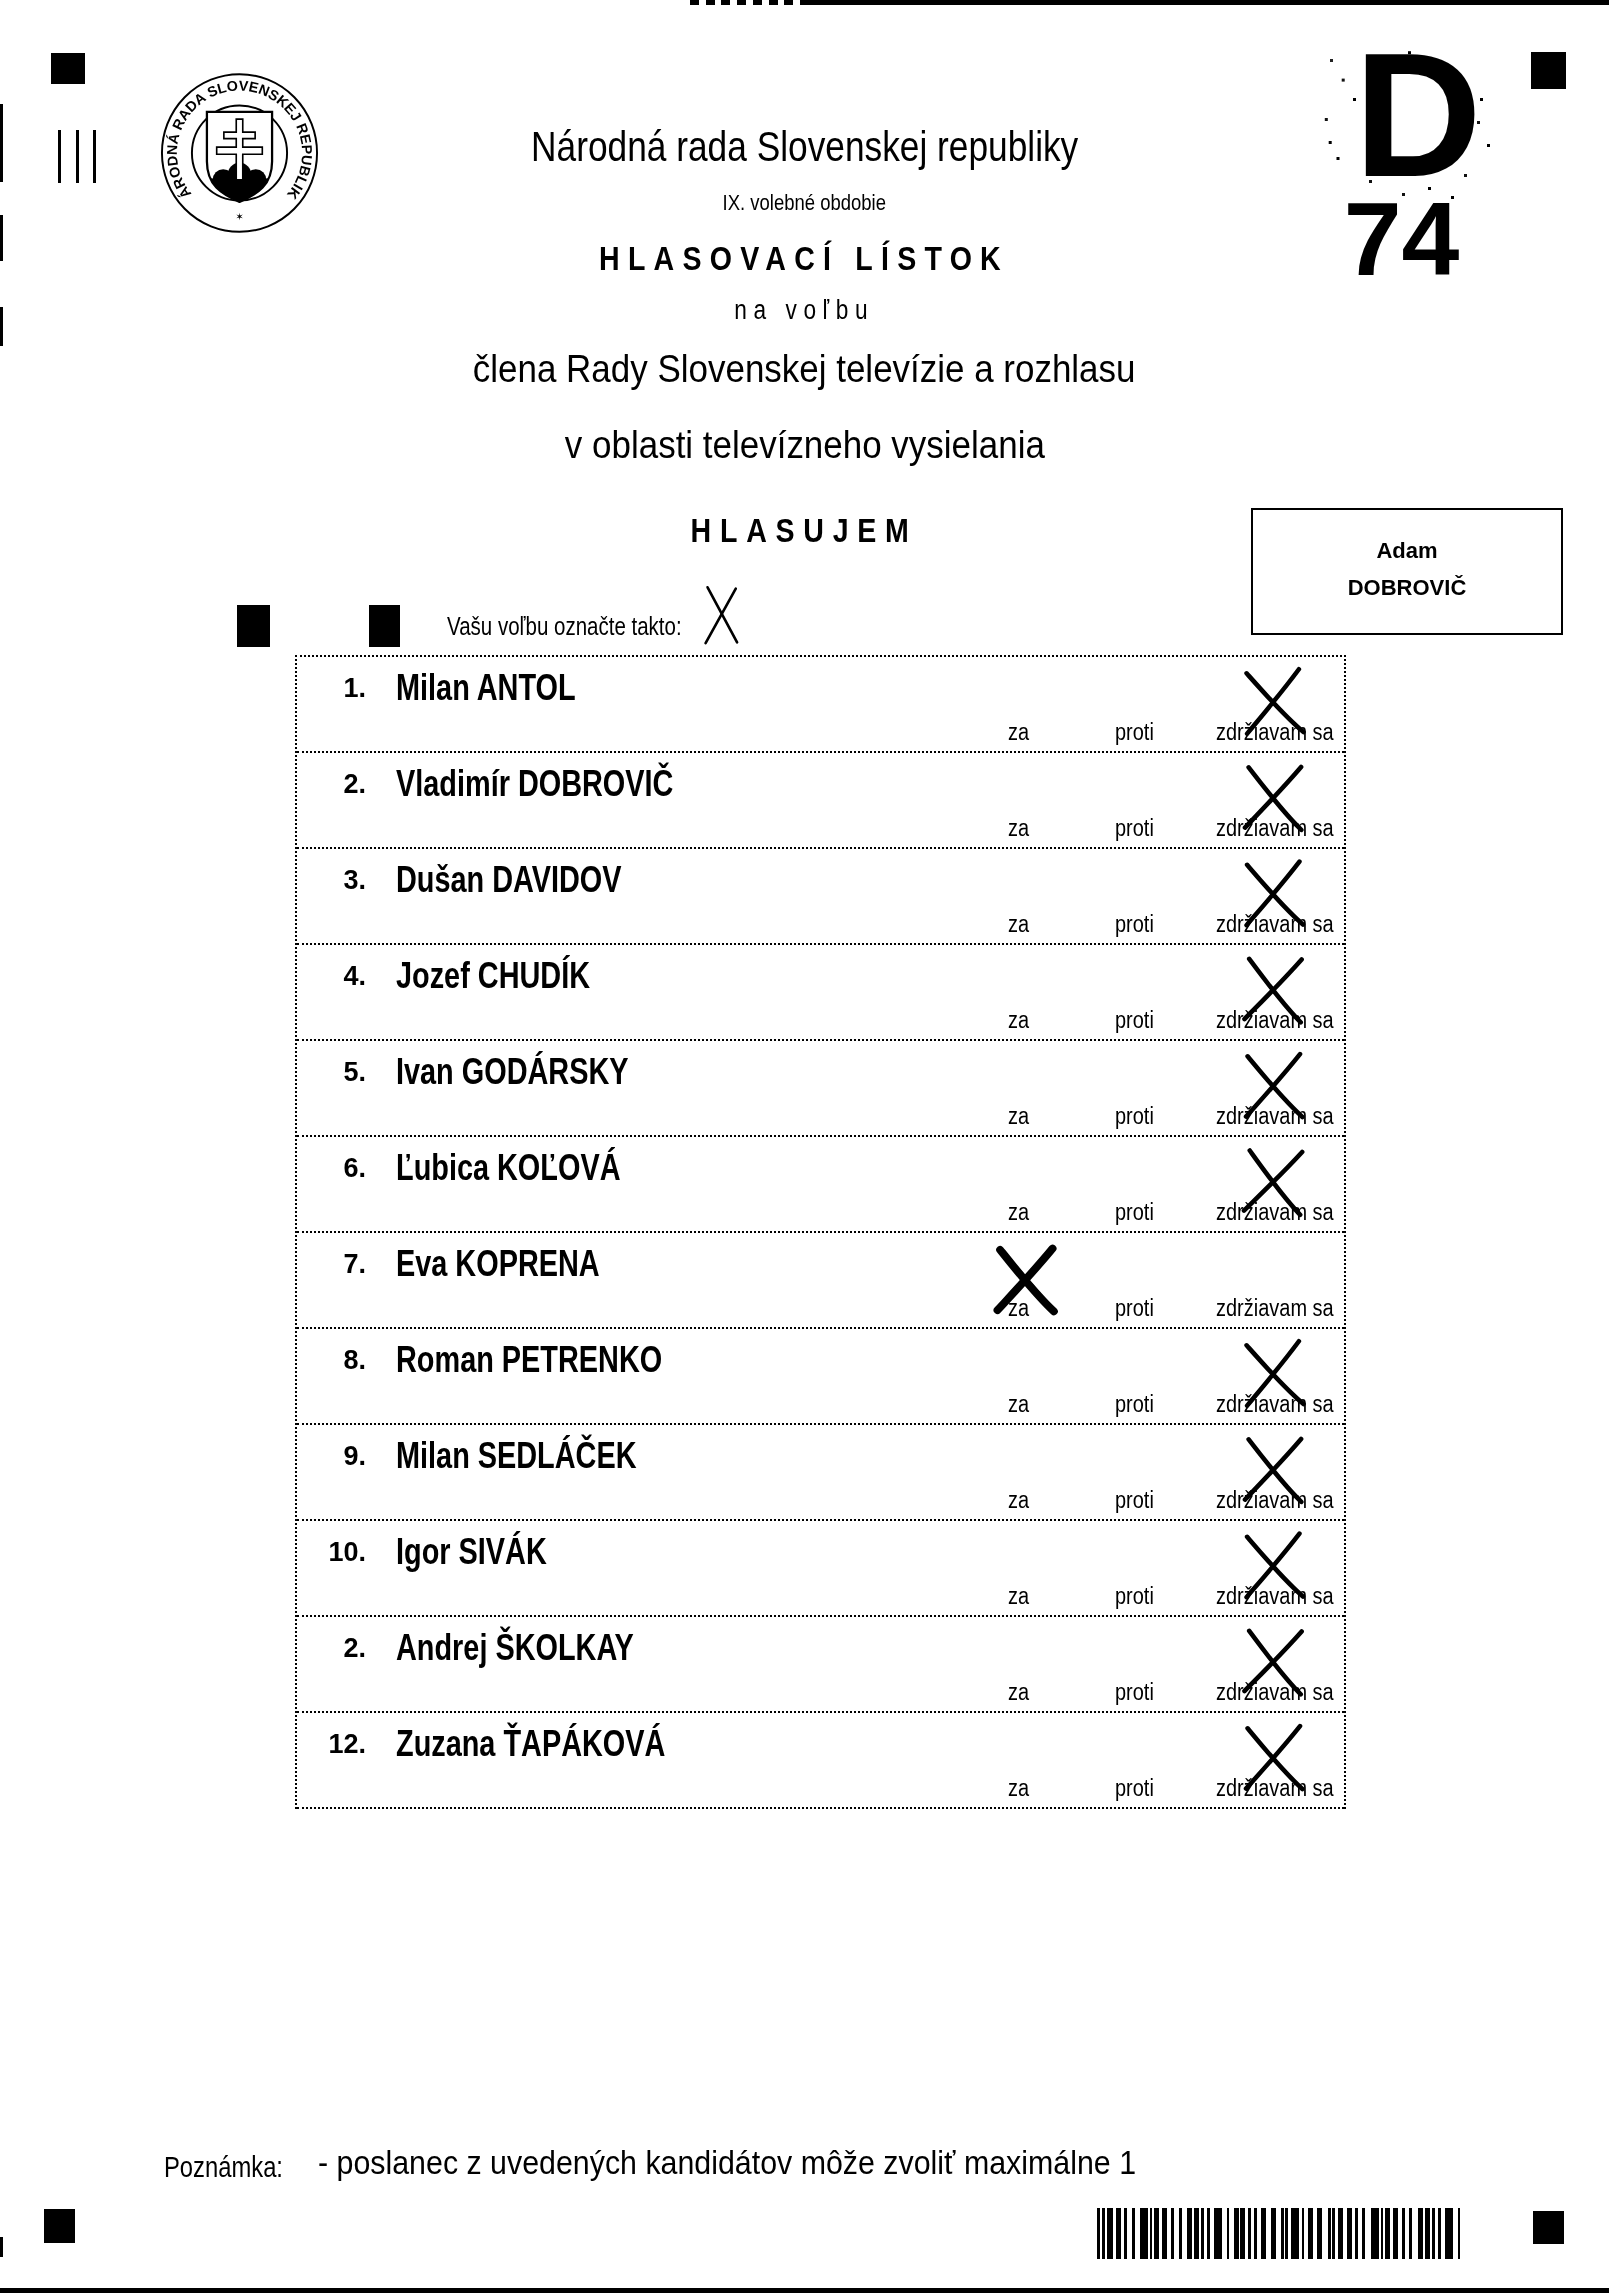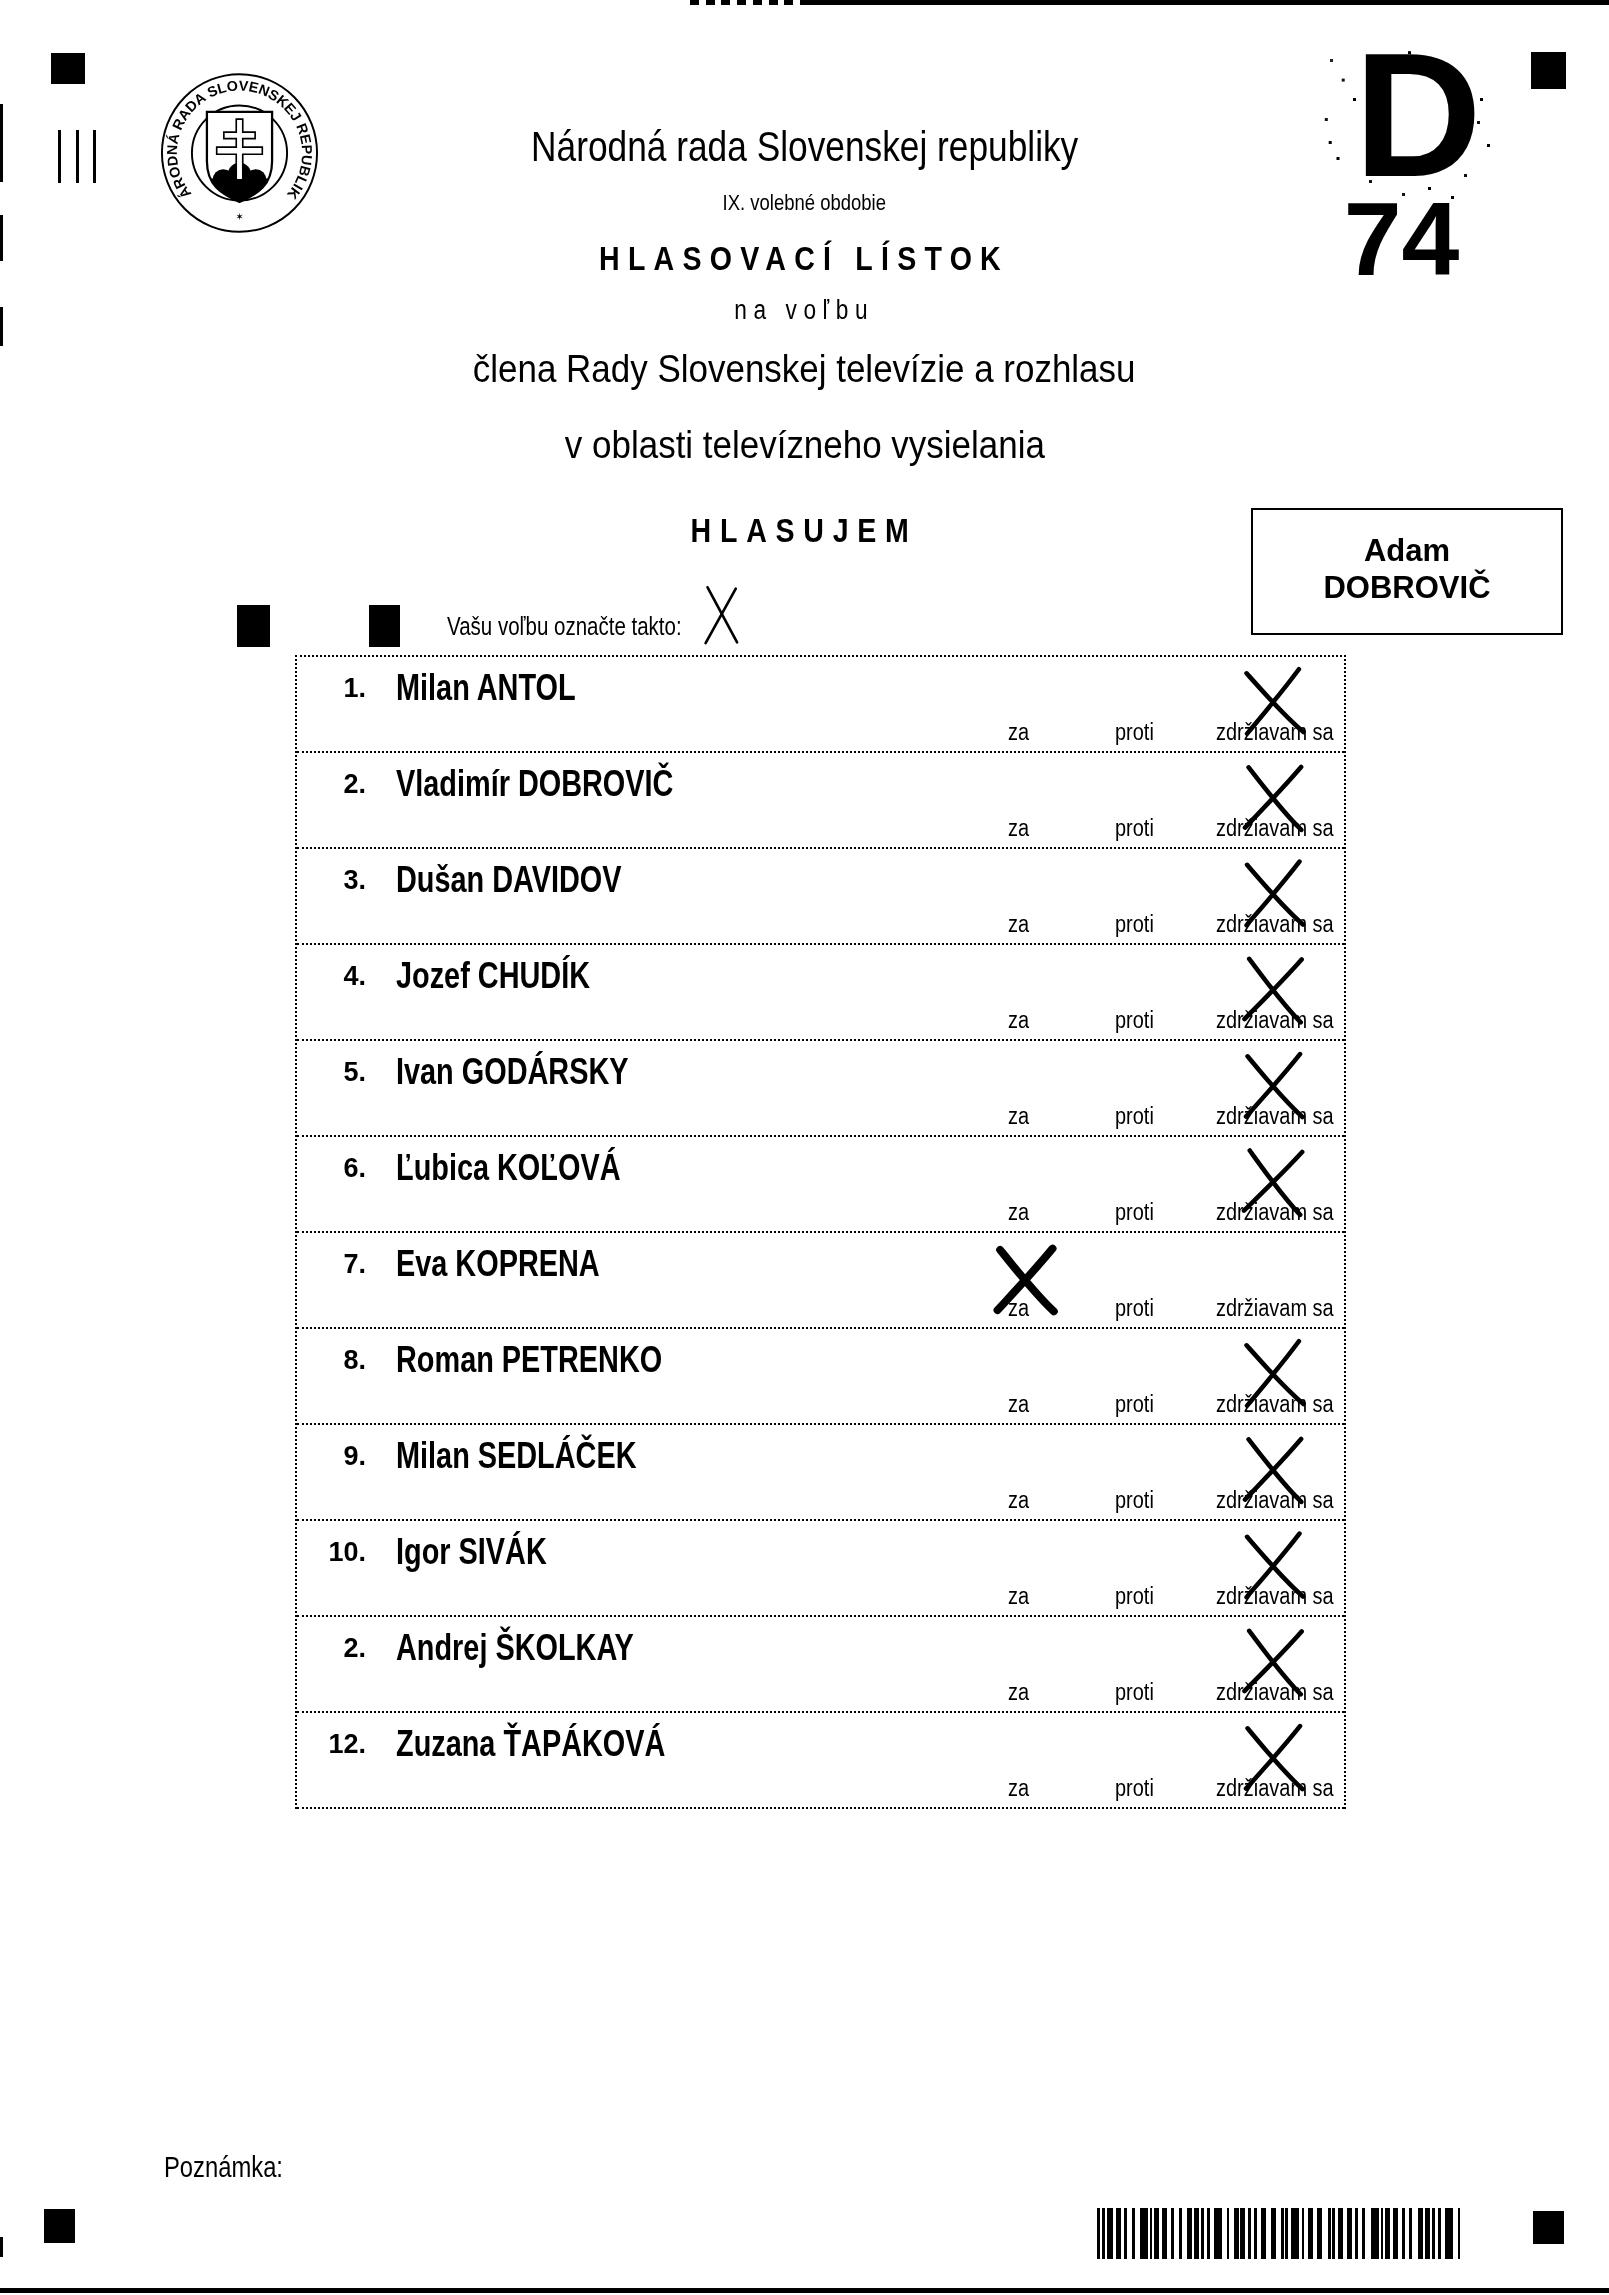--- a/index.html
+++ b/index.html
@@ -52,21 +52,21 @@
   .speck{left:1330px;top:59px;width:2.6px;height:2.6px;background:#222;
          box-shadow:11.7px 19.6px #111,36px 5.2px #000,78px -7.8px #000,124px 14.3px #111,
                     150px 39px #000,-5.2px 59px #111,157px 85px #000,6.5px 98px #000,
                     39px 121px #111,98px 128px #000,134px 115px #111,23px 39px #000,
                     147px 62px #111,-1.3px 82px #000,72px 134px #111,121px 137px #000;}
   .dnum{left:1330px;top:194px;width:143px;text-align:center;
         font-size:104px;line-height:91px;font-weight:bold;}
 
   
   .voterbox{left:1251px;top:508px;width:312px;height:127px;border:2.6px solid #000;
-            box-sizing:border-box;text-align:center;font-weight:bold;font-size:31px;
+            box-sizing:border-box;text-align:center;font-weight:bold;font-size:22px;
             line-height:37px;padding-top:22px;}
 
   
   .msq1{left:237px;top:605px;width:33px;height:42px;background:#000;}
   .msq2{left:369px;top:605px;width:31px;height:42px;background:#000;}
   .minstr{left:447px;top:612px;font-size:25px;}
   .sample-x{left:701px;top:584px;width:42px;height:63px;}
   .sample-x path{stroke:#000;stroke-width:4;fill:none;stroke-linecap:round;}
 
   
@@ -300,20 +300,21 @@
       <path class="extra" d="M28,22 C52,50 82,86 96,100"></path>
     </svg>
     <span class="opt oza"><span class="cond-l">za</span></span>
     <span class="opt oproti"><span class="cond-l">proti</span></span>
     <span class="opt ozdrz"><span class="cond-l">zdržiavam sa</span></span>
   </div>
   </div>
 
 <div class="abs notelabel"><span class="cond-l">Poznámka:</span></div>
 <div class="abs notes">
+  <div><span class="cond2-l">- poslanec z uvedených kandidátov môže zvoliť maximálne 1</span></div>
 </div>
 
 <div class="abs barcode" id="barcode">
     <div style="position: absolute; left: 0px; top: 0px; width: 2.6px; height: 51px; background: rgb(0, 0, 0);"></div>
     <div style="position: absolute; left: 4.6px; top: 0px; width: 3.3px; height: 51px; background: rgb(0, 0, 0);"></div>
     <div style="position: absolute; left: 10.4px; top: 0px; width: 5.2px; height: 51px; background: rgb(0, 0, 0);"></div>
     <div style="position: absolute; left: 19px; top: 0px; width: 4.6px; height: 51px; background: rgb(0, 0, 0);"></div>
     <div style="position: absolute; left: 27px; top: 0px; width: 2.6px; height: 51px; background: rgb(0, 0, 0);"></div>
     <div style="position: absolute; left: 35px; top: 0px; width: 3.3px; height: 51px; background: rgb(0, 0, 0);"></div>
     <div style="position: absolute; left: 43px; top: 0px; width: 7.8px; height: 51px; background: rgb(0, 0, 0);"></div>

